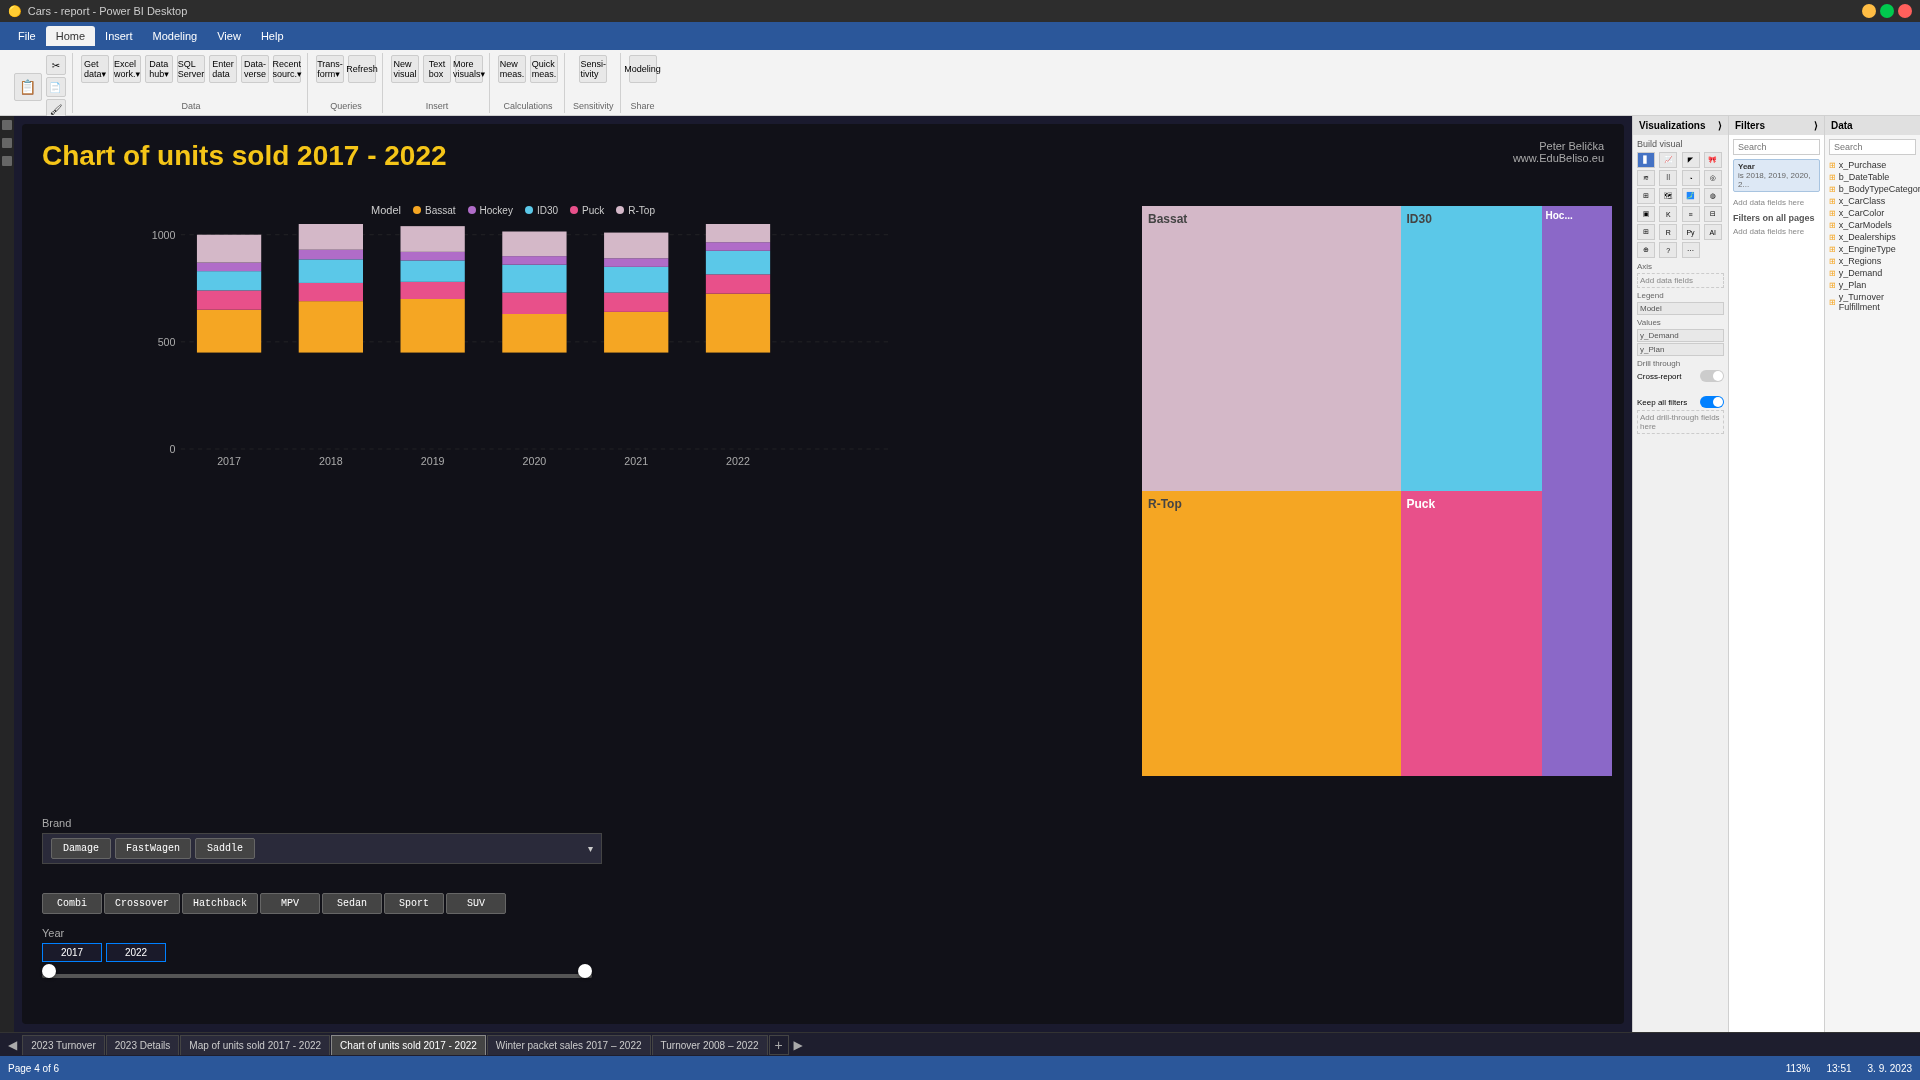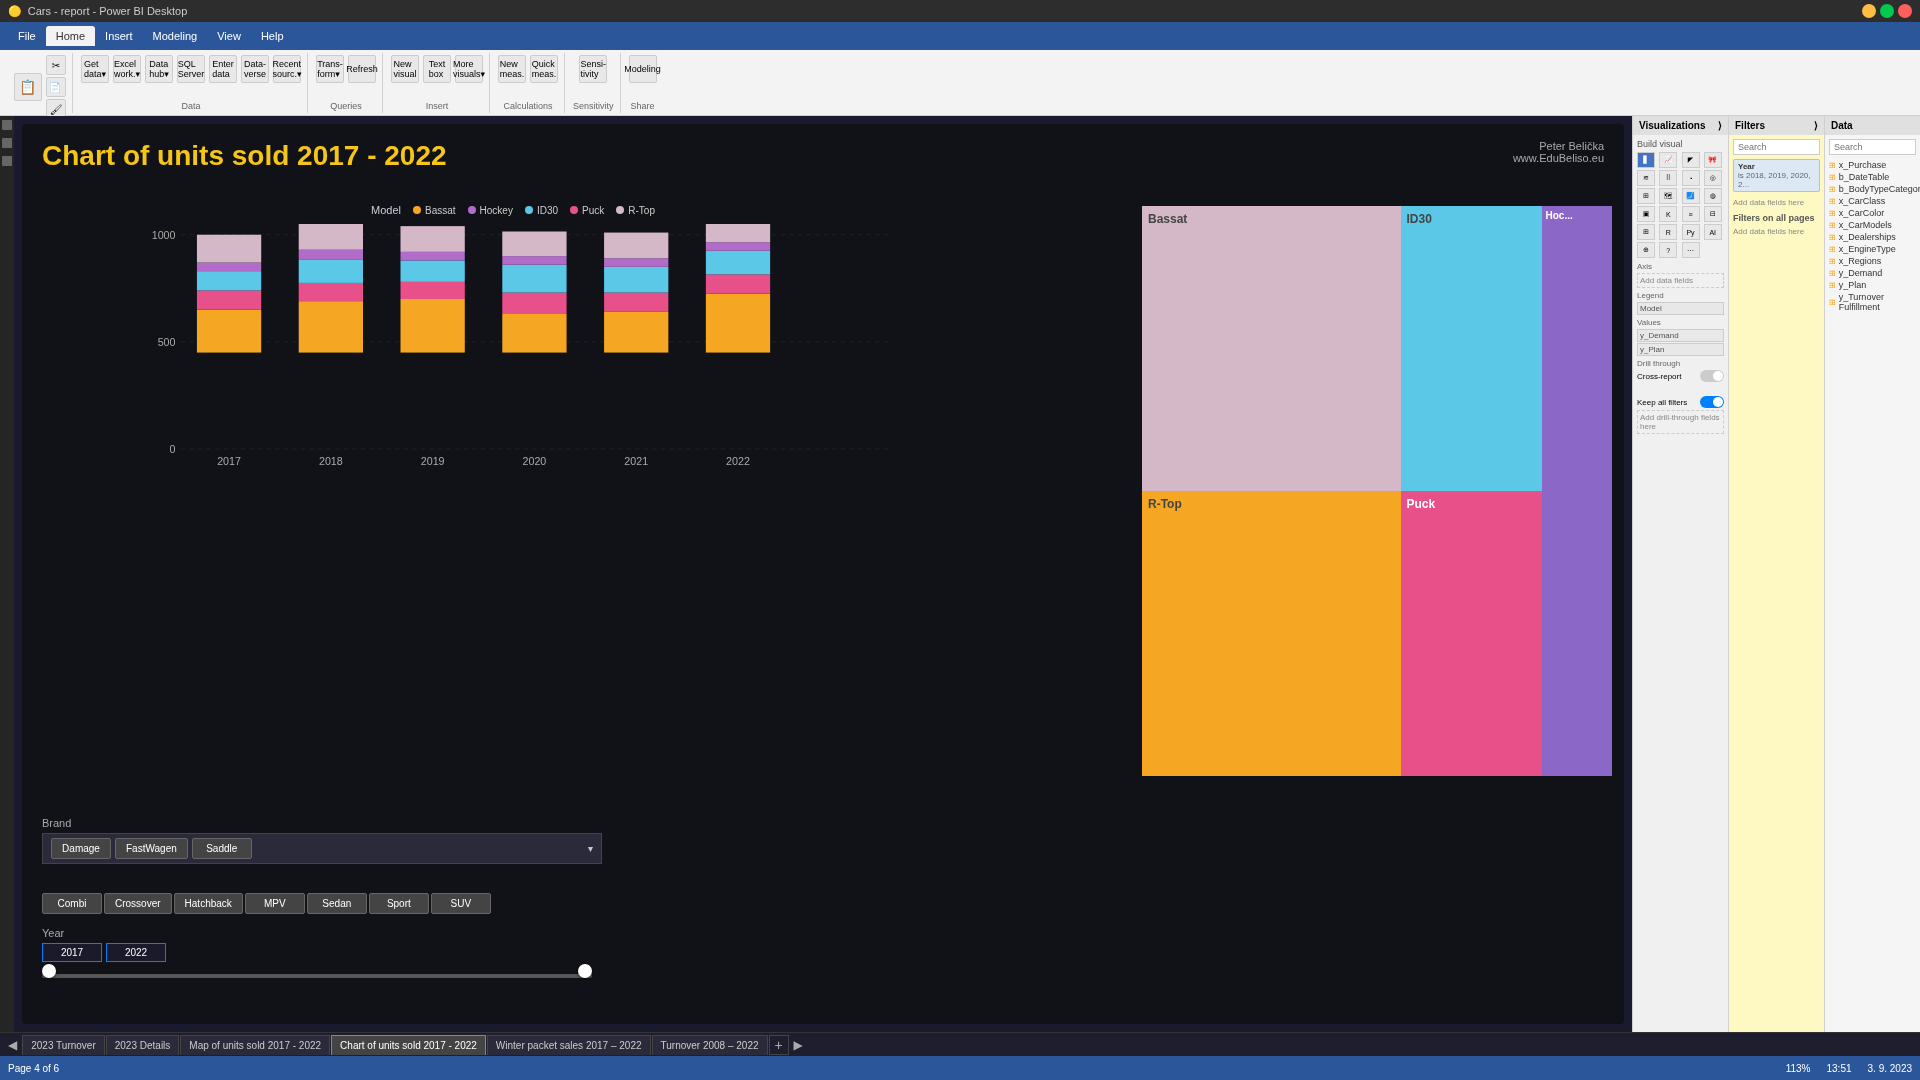--- a/index.html
+++ b/index.html
@@ -173,20 +173,21 @@
     .filter-btn {
       background: #2a2a3a;
       border: 1px solid #444;
       color: #ccc;
       padding: 4px 10px;
       font-size: 10px;
       border-radius: 2px;
       cursor: pointer;
       min-width: 60px;
       text-align: center;
+      font-family: Liberation Mono, monospace;
     }
     .filter-btn.active { background: #444; border-color: #666; color: #fff; }
     .filter-dropdown {
       background: #2a2a3a;
       border: 1px solid #444;
       color: #ccc;
       padding: 4px 8px;
       font-size: 10px;
       width: 560px;
       display: flex;
@@ -708,21 +709,21 @@
         <div style="display:flex;justify-content:space-between;align-items:center;font-size:8px;margin-bottom:2px;">
           <span>Keep all filters</span>
           <div style="width:24px;height:12px;background:#0080ff;border-radius:6px;position:relative;cursor:pointer;">
             <div style="width:10px;height:10px;background:#fff;border-radius:50%;position:absolute;top:1px;right:1px;"></div>
           </div>
         </div>
         <div style="font-size:8px;color:#888;cursor:pointer;border:1px dashed #ccc;padding:2px;">Add drill-through fields here</div>
       </div>
     </div>
 
-    <div style="width:96px; background:#fef9c3; border-left:1px solid #d0d0d0; font-size:9px; overflow-y:auto;">
+    <div style="width:96px; background:#ffffff; border-left:1px solid #d0d0d0; font-size:9px; overflow-y:auto;">
       <div style="background:#e0e0e0; padding:4px 6px; font-size:10px; font-weight:bold; display:flex; justify-content:space-between; align-items:center;">
         <span>Filters</span>
         <span>⟩</span>
       </div>
       <div style="padding:4px;">
         <input style="width: 100%; background: rgb(255, 255, 255); border: 1px solid rgb(204, 204, 204); padding: 2px 4px; font-size: 9px; margin-bottom: 4px;" type="text" placeholder="Search">
         
         <div style="background:#dde8f5;border:1px solid #a8c4e0;border-radius:2px;padding:2px 4px;margin-bottom:4px;font-size:8px;cursor:pointer;">
           <div style="font-weight:bold;color:#333;">Year</div>
           <div style="color:#666;">is 2018, 2019, 2020, 2...</div>

